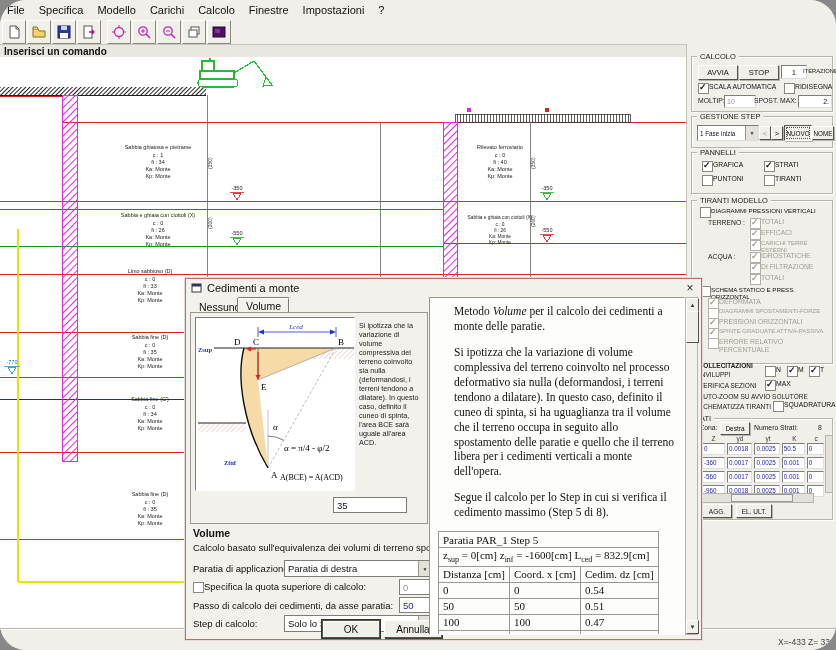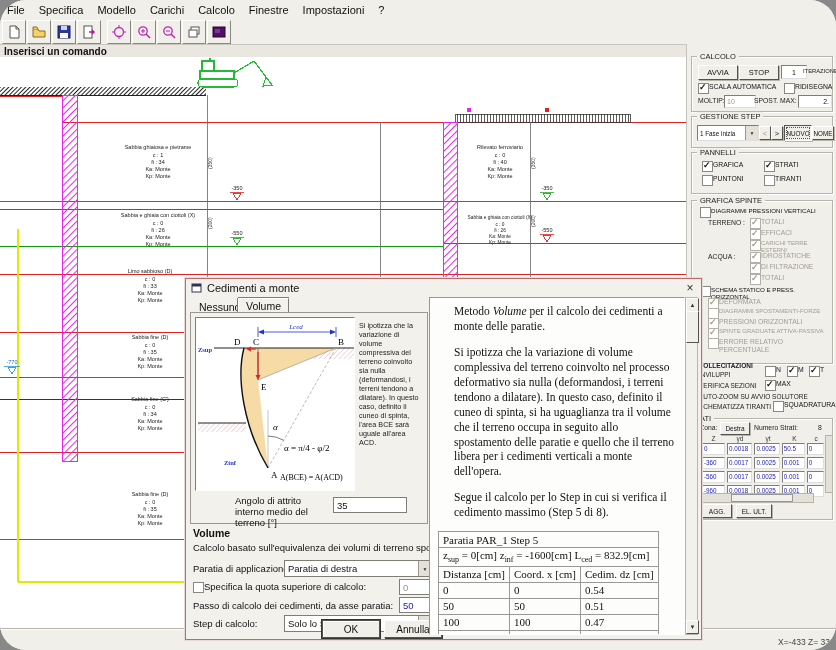--- a/index.html
+++ b/index.html
@@ -367,21 +367,21 @@
           <span class="bx"></span>
           <span class="t">PUNTONI</span>
         </div>
       <div class="cb" style="left:72px;top:22px;">
           <span class="bx"></span>
           <span class="t">TIRANTI</span>
         </div>
     </div>
 
     <div class="gb" style="left:4px;top:156px;width:140px;height:162px;">
-      <span class="cap">GRAFICA SPINTE</span>
+      <span class="cap">TIRANTI MODELLO</span>
       <div class="cb" style="left:8px;top:6px;">
           <span class="bx"></span>
           <span class="t" style="font-size:6.2px;">DIAGRAMMI PRESSIONI VERTICALI</span>
         </div>
       <span class="lbl" style="left:16px;top:18px;">TERRENO :</span>
       <div class="cb dis" style="left:58px;top:17px;">
           <span class="bx ck"></span>
           <span class="t">TOTALI</span>
         </div>
       <div class="cb dis" style="left:58px;top:28px;">
@@ -574,21 +574,20 @@
             <text x="142" y="27" font-size="9">B</text>
             <text x="65" y="72" font-size="9">E</text>
             <text x="75" y="160" font-size="9">A</text>
             <text x="77" y="112" font-size="9" font-style="italic">α</text>
             <text x="88" y="133" font-size="9">α = π/4 - φ/2</text>
             <text x="84" y="162" font-size="8">A(BCE) = A(ACD)</text>
           </g>
         </svg>
       </div>
       <div class="sidetext">Si ipotizza che la variazione di volume compressiva del terreno coinvolto sia nulla (deformandosi, i terreni tendono a dilatare). In questo caso, definito il cuneo di spinta, l'area BCE sarà uguale all'area ACD.</div>
-      <span class="dlbl" style="left:44px;top:182px;width:96px;">Angolo di attrito interno medio del terreno [°]</span>
       <div class="dfld" style="left:142px;top:184px;width:66px;height:14px;">
           <span>35</span>
         </div>
     </div>
 
     <span class="vol" style="left:7px;top:248px;">Volume</span>
     <span class="voldesc" style="left:7px;top:263px;">Calcolo basato sull'equivalenza dei volumi di terreno spostati</span>
 
     <span class="dlbl" style="left:7px;top:284px;">Paratia di applicazione:</span>
     <div class="ddl" style="left:98px;top:281px;width:143px;height:15px;gap:20px;">

